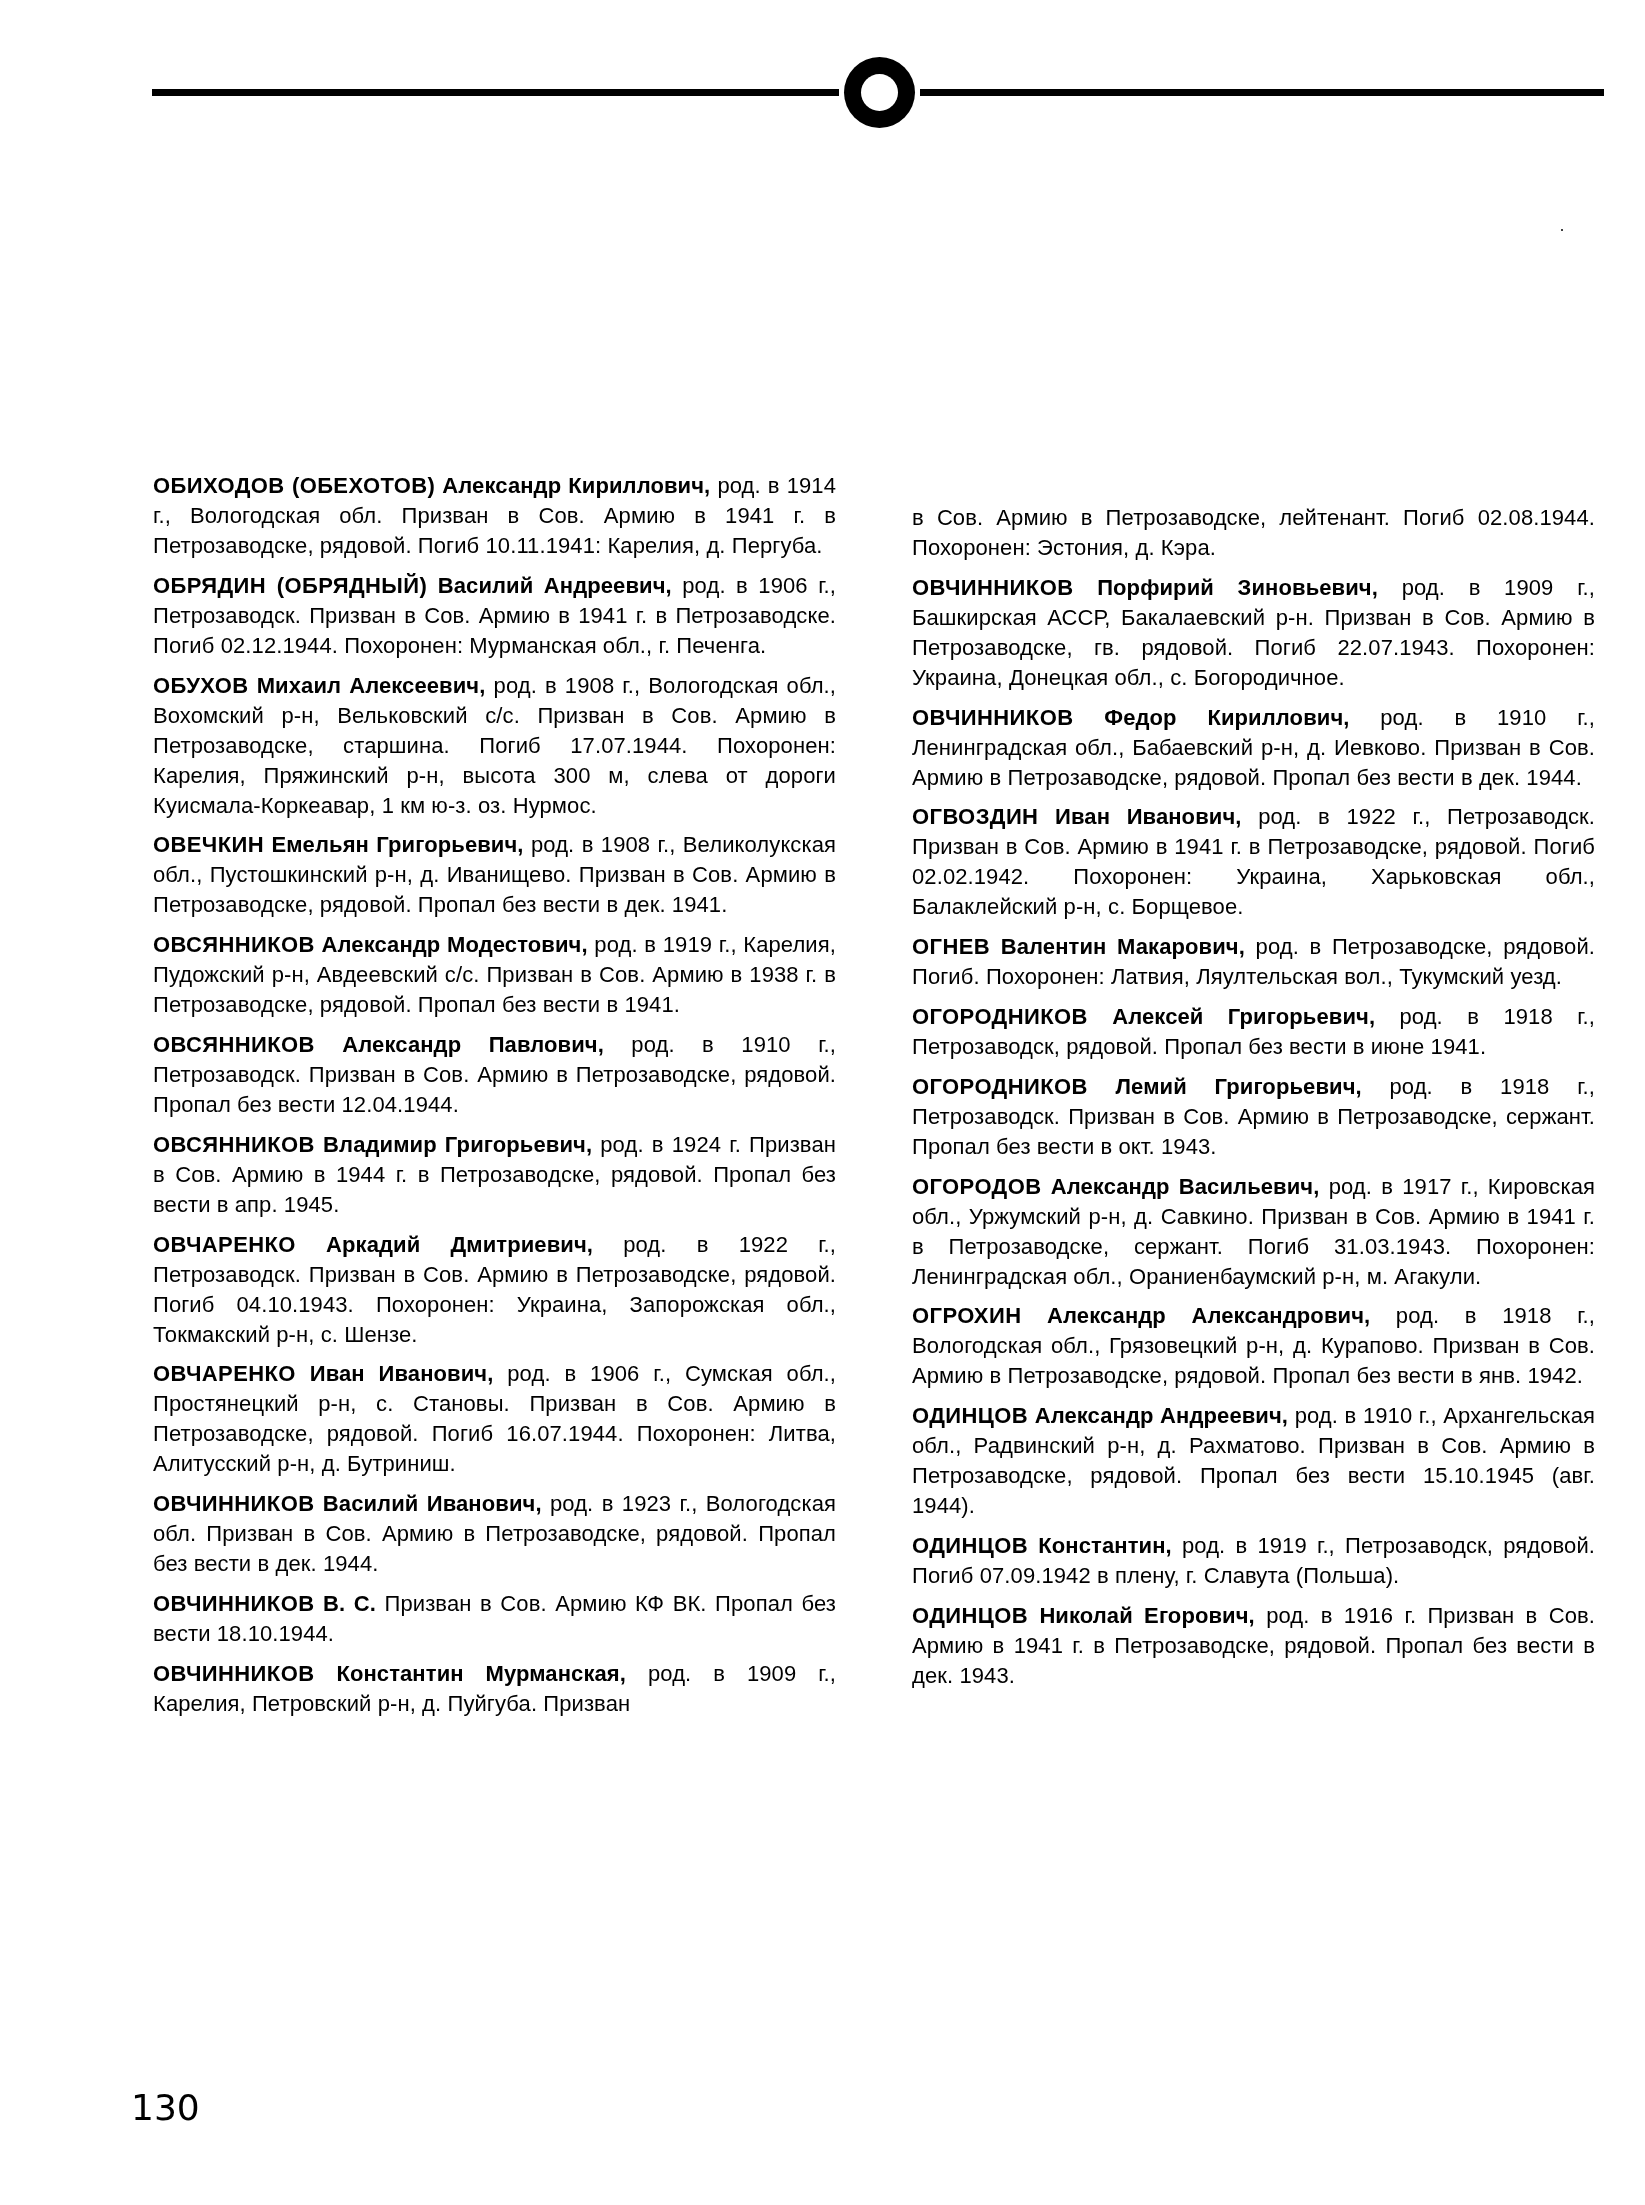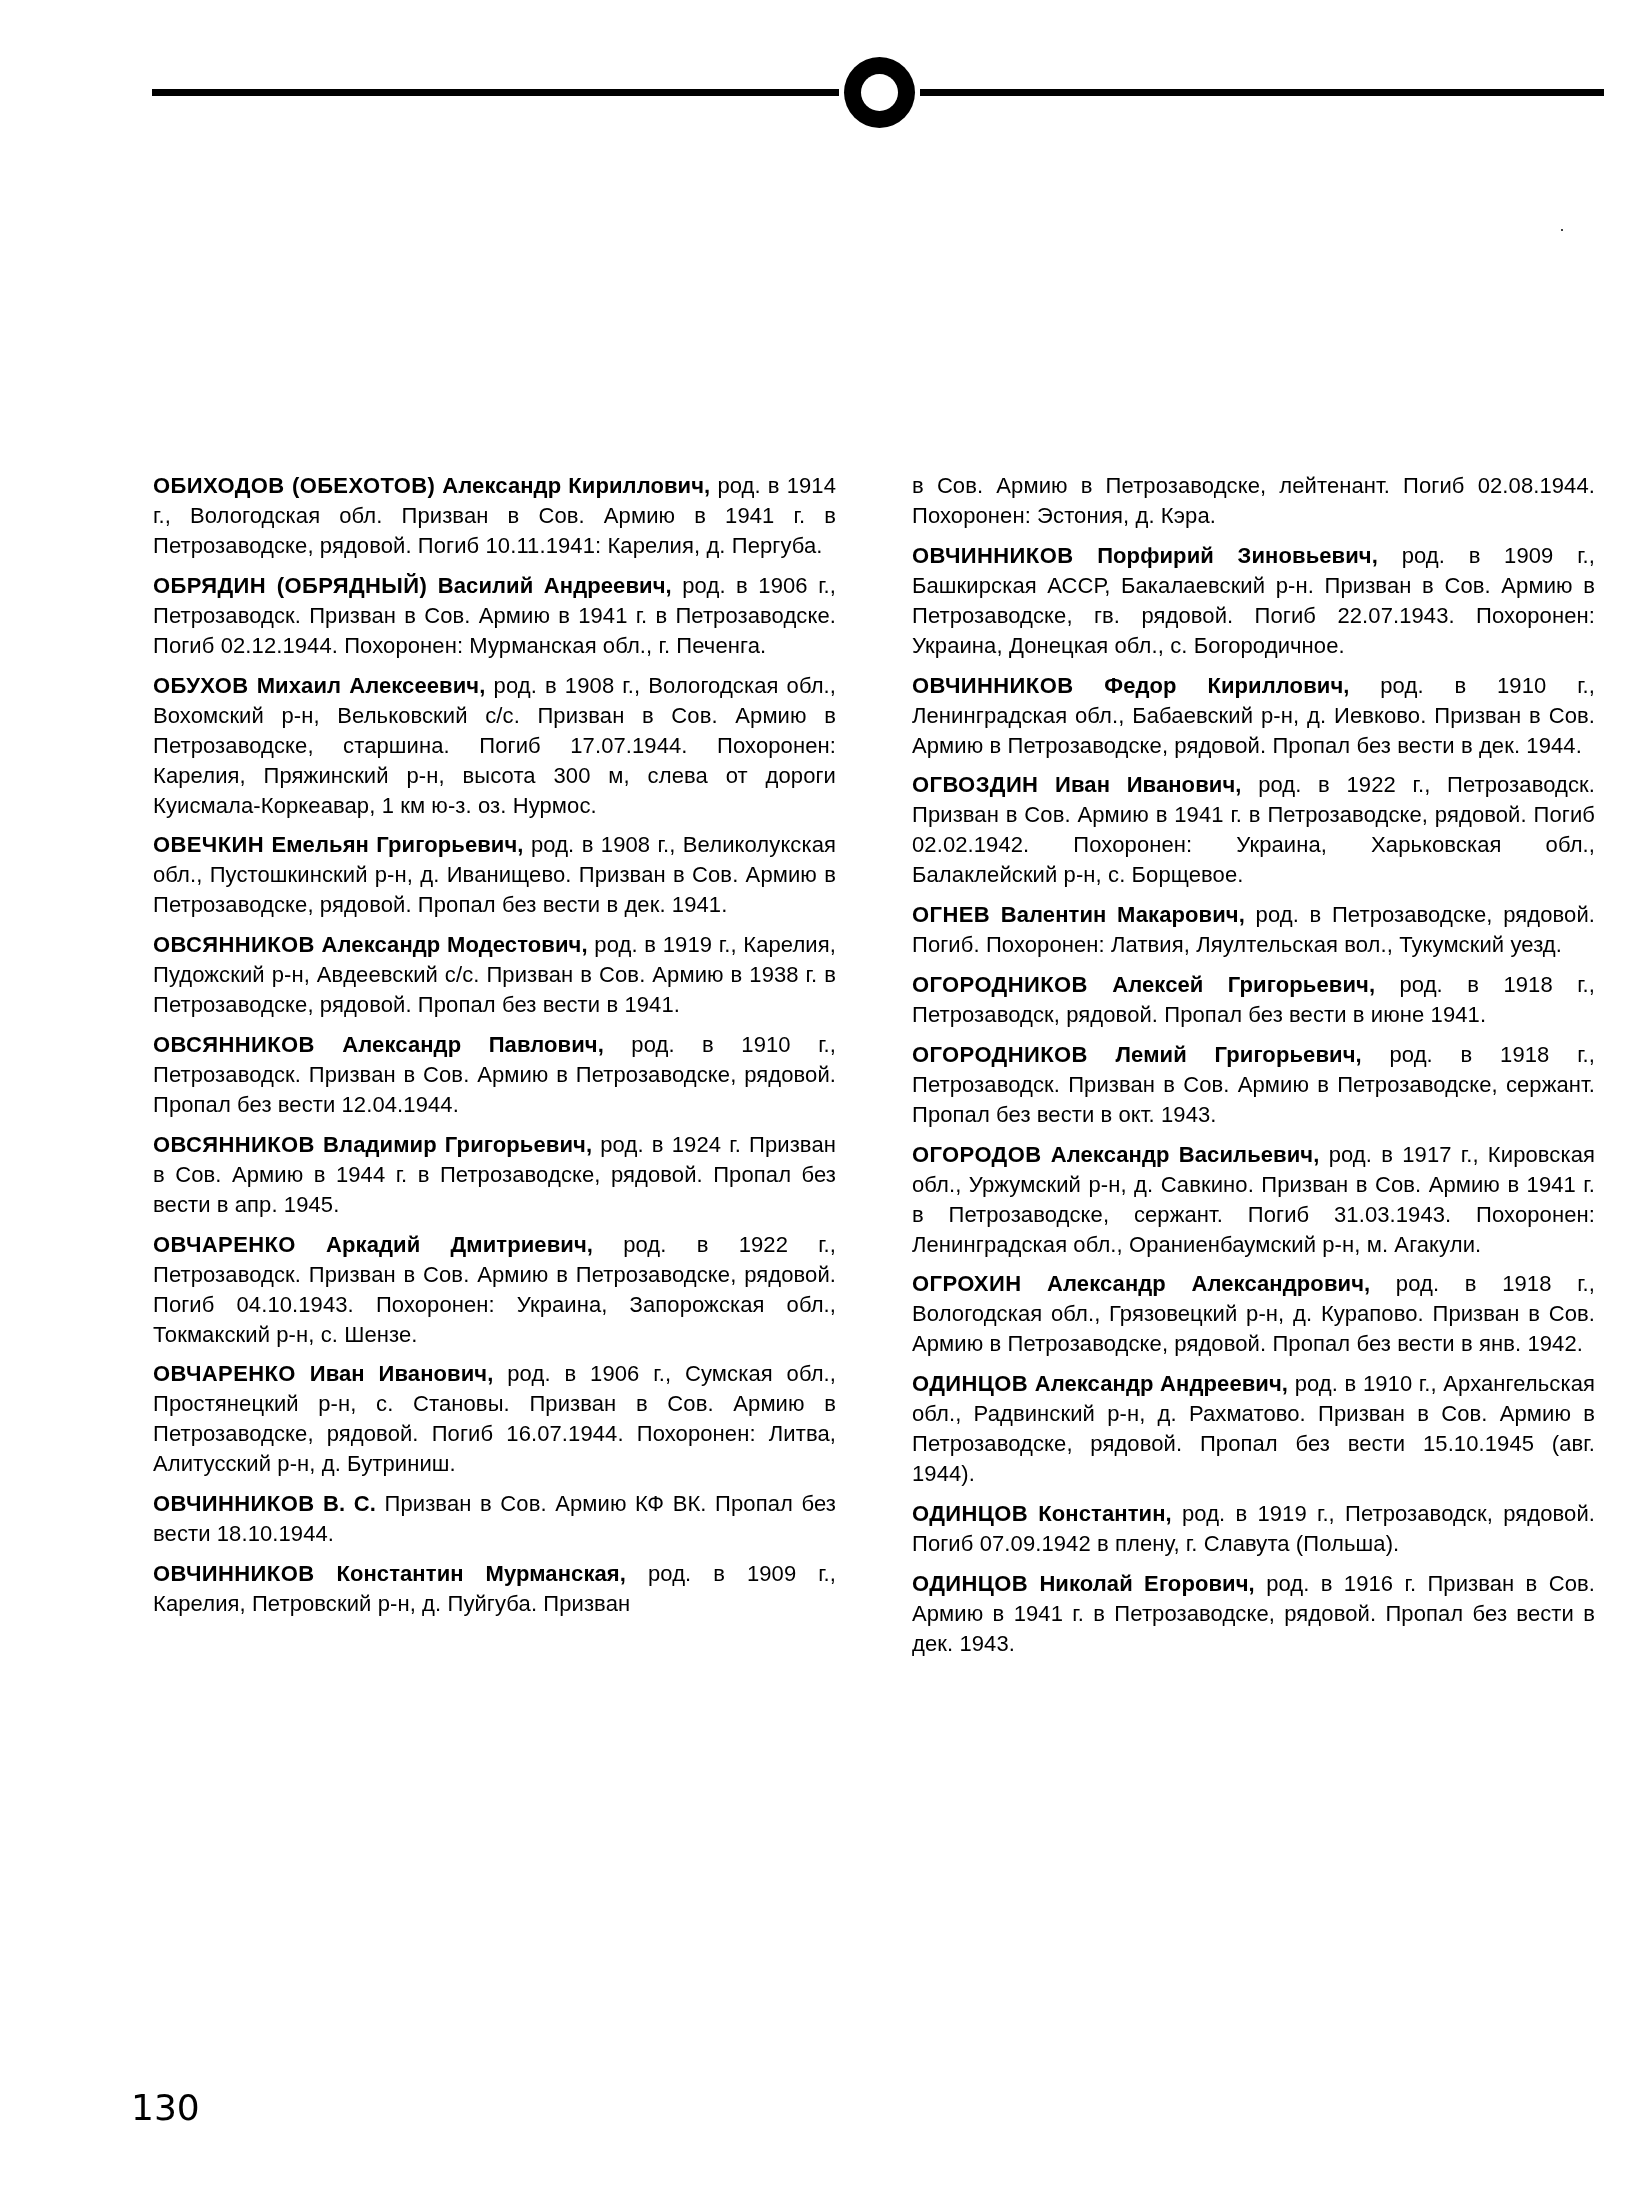--- a/index.html
+++ b/index.html
@@ -6,21 +6,21 @@
   body { width: 1645px; height: 2205px; position: relative; overflow: hidden; color: #000000; }
   .ornament { position: absolute; left: 0; top: 0; width: 1645px; height: 162px; }
   .rule { position: absolute; top: 89px; height: 7.3px; background: #000; }
   .rule-left { left: 152px; width: 687px; }
   .rule-right { left: 920px; width: 684px; }
   .ring { position: absolute; left: 844px; top: 57px; width: 71px; height: 71px; border-radius: 50%; background: #000; }
   .ring-hole { position: absolute; left: 17px; top: 17px; width: 37px; height: 37px; border-radius: 50%; background: #fff; }
 
   .col { position: absolute; top: 471px; width: 683px; }
   .col-left { left: 153px; }
-  .col-right { left: 912px; }
+  .col-right { left: 912px; margin-top: 32px; }
   .entry {
     font-family: "Liberation Sans Narrow", "Liberation Sans", "DejaVu Sans Condensed", sans-serif;
     font-stretch: condensed;
     font-size: 22px;
     line-height: 30px;
     text-align: justify;
     margin: 0 0 9.8px 0;
     letter-spacing: 0.1px;
   }
   .surname { font-weight: 700; letter-spacing: 0.4px; }
@@ -45,20 +45,21 @@
 <div class="col col-left">
     <p class="entry"><span class="surname">ОБИХОДОВ (ОБЕХОТОВ)</span> <span class="given">Александр Кириллович,</span> <span class="body">род. в 1914 г., Вологодская обл. Призван в Сов. Армию в 1941 г. в Петрозаводске, рядовой. Погиб 10.11.1941: Карелия, д. Пергуба.</span></p>
     <p class="entry"><span class="surname">ОБРЯДИН (ОБРЯДНЫЙ)</span> <span class="given">Василий Андреевич,</span> <span class="body">род. в 1906 г., Петрозаводск. Призван в Сов. Армию в 1941 г. в Петрозаводске. Погиб 02.12.1944. Похоронен: Мурманская обл., г. Печенга.</span></p>
     <p class="entry"><span class="surname">ОБУХОВ</span> <span class="given">Михаил Алексеевич,</span> <span class="body">род. в 1908 г., Вологодская обл., Вохомский р-н, Вельковский с/с. Призван в Сов. Армию в Петрозаводске, старшина. Погиб 17.07.1944. Похоронен: Карелия, Пряжинский р-н, высота 300 м, слева от дороги Куисмала-Коркеавар, 1 км ю-з. оз. Нурмос.</span></p>
     <p class="entry"><span class="surname">ОВЕЧКИН</span> <span class="given">Емельян Григорьевич,</span> <span class="body">род. в 1908 г., Великолукская обл., Пустошкинский р-н, д. Иванищево. Призван в Сов. Армию в Петрозаводске, рядовой. Пропал без вести в дек. 1941.</span></p>
     <p class="entry"><span class="surname">ОВСЯННИКОВ</span> <span class="given">Александр Модестович,</span> <span class="body">род. в 1919 г., Карелия, Пудожский р-н, Авдеевский с/с. Призван в Сов. Армию в 1938 г. в Петрозаводске, рядовой. Пропал без вести в 1941.</span></p>
     <p class="entry"><span class="surname">ОВСЯННИКОВ</span> <span class="given">Александр Павлович,</span> <span class="body">род. в 1910 г., Петрозаводск. Призван в Сов. Армию в Петрозаводске, рядовой. Пропал без вести 12.04.1944.</span></p>
     <p class="entry"><span class="surname">ОВСЯННИКОВ</span> <span class="given">Владимир Григорьевич,</span> <span class="body">род. в 1924 г. Призван в Сов. Армию в 1944 г. в Петрозаводске, рядовой. Пропал без вести в апр. 1945.</span></p>
     <p class="entry"><span class="surname">ОВЧАРЕНКО</span> <span class="given">Аркадий Дмитриевич,</span> <span class="body">род. в 1922 г., Петрозаводск. Призван в Сов. Армию в Петрозаводске, рядовой. Погиб 04.10.1943. Похоронен: Украина, Запорожская обл., Токмакский р-н, с. Шензе.</span></p>
     <p class="entry"><span class="surname">ОВЧАРЕНКО</span> <span class="given">Иван Иванович,</span> <span class="body">род. в 1906 г., Сумская обл., Простянецкий р-н, с. Становы. Призван в Сов. Армию в Петрозаводске, рядовой. Погиб 16.07.1944. Похоронен: Литва, Алитусский р-н, д. Бутриниш.</span></p>
+    <p class="entry"><span class="surname">ОВЧИННИКОВ</span> <span class="given">Василий Иванович,</span> <span class="body">род. в 1923 г., Вологодская обл. Призван в Сов. Армию в Петрозаводске, рядовой. Пропал без вести в дек. 1944.</span></p>
     <p class="entry"><span class="surname">ОВЧИННИКОВ</span> <span class="given">В. С.</span> <span class="body">Призван в Сов. Армию КФ ВК. Пропал без вести 18.10.1944.</span></p>
     <p class="entry"><span class="surname">ОВЧИННИКОВ</span> <span class="given">Константин Мурманская,</span> <span class="body">род. в 1909 г., Карелия, Петровский р-н, д. Пуйгуба. Призван</span></p>
   </div>
 <div class="col col-right">
     <p class="entry"><span class="body">в Сов. Армию в Петрозаводске, лейтенант. Погиб 02.08.1944. Похоронен: Эстония, д. Кэра.</span></p>
     <p class="entry"><span class="surname">ОВЧИННИКОВ</span> <span class="given">Порфирий Зиновьевич,</span> <span class="body">род. в 1909 г., Башкирская АССР, Бакалаевский р-н. Призван в Сов. Армию в Петрозаводске, гв. рядовой. Погиб 22.07.1943. Похоронен: Украина, Донецкая обл., с. Богородичное.</span></p>
     <p class="entry"><span class="surname">ОВЧИННИКОВ</span> <span class="given">Федор Кириллович,</span> <span class="body">род. в 1910 г., Ленинградская обл., Бабаевский р-н, д. Иевково. Призван в Сов. Армию в Петрозаводске, рядовой. Пропал без вести в дек. 1944.</span></p>
     <p class="entry"><span class="surname">ОГВОЗДИН</span> <span class="given">Иван Иванович,</span> <span class="body">род. в 1922 г., Петрозаводск. Призван в Сов. Армию в 1941 г. в Петрозаводске, рядовой. Погиб 02.02.1942. Похоронен: Украина, Харьковская обл., Балаклейский р-н, с. Борщевое.</span></p>
     <p class="entry"><span class="surname">ОГНЕВ</span> <span class="given">Валентин Макарович,</span> <span class="body">род. в Петрозаводске, рядовой. Погиб. Похоронен: Латвия, Ляултельская вол., Тукумский уезд.</span></p>
     <p class="entry"><span class="surname">ОГОРОДНИКОВ</span> <span class="given">Алексей Григорьевич,</span> <span class="body">род. в 1918 г., Петрозаводск, рядовой. Пропал без вести в июне 1941.</span></p>

